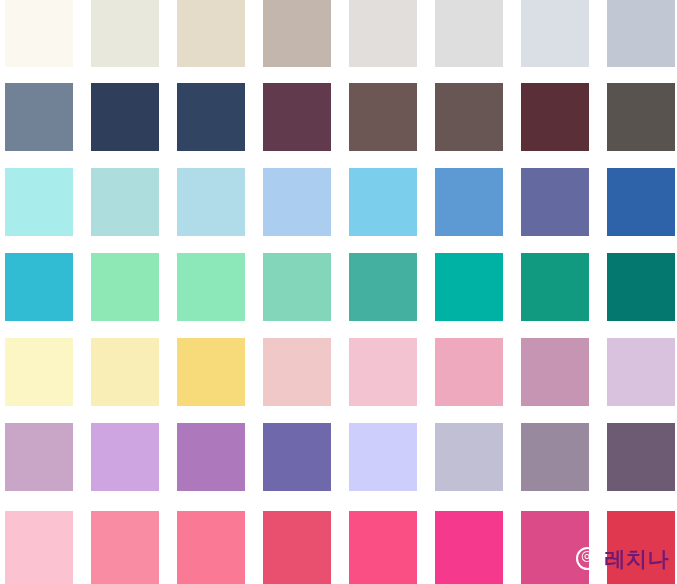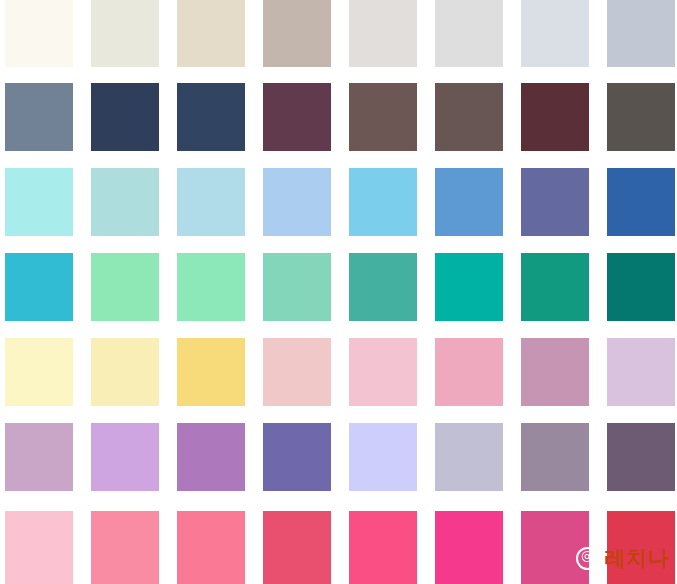--- a/index.html
+++ b/index.html
@@ -64,26 +64,26 @@
     height: 19px;
     border: 2px solid #ffffff;
     border-radius: 50%;
     color: #ffffff;
     font-size: 12px;
     line-height: 15px;
     text-align: center;
     font-family: "DejaVu Sans", sans-serif;
   }
   #watermark .wm-text {
-    color: #c2410c;
+    color: #701a75;
     font-size: 21px;
     line-height: 21px;
     font-weight: bold;
     letter-spacing: 0.5px;
-    font-family: Liberation Serif, serif;
+    font-family: Liberation Sans, sans-serif;
     white-space: nowrap;
   }
 </style>
 </head>
 <body>
 
 <div id="palette-board">
 
   <div class="swatch-row row-0">
     <div class="swatch" title="ivory-cream #faf8ef" style="background-color: rgb(250, 248, 239);"></div>

